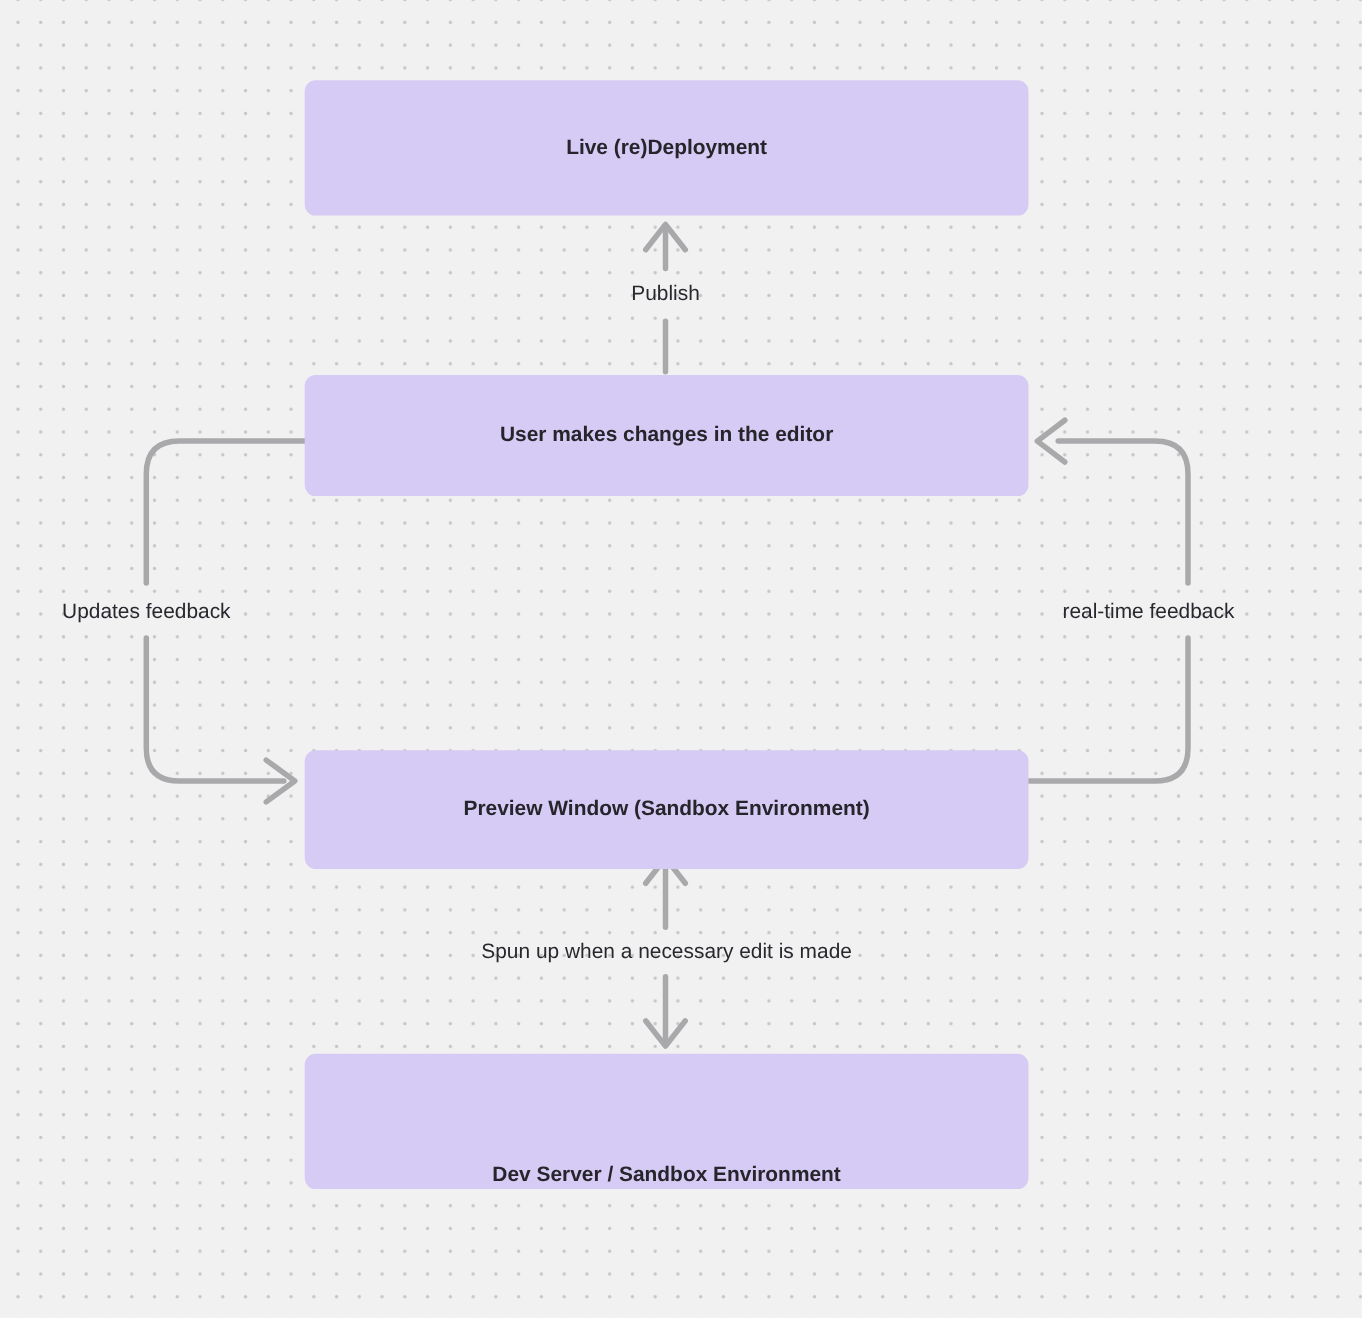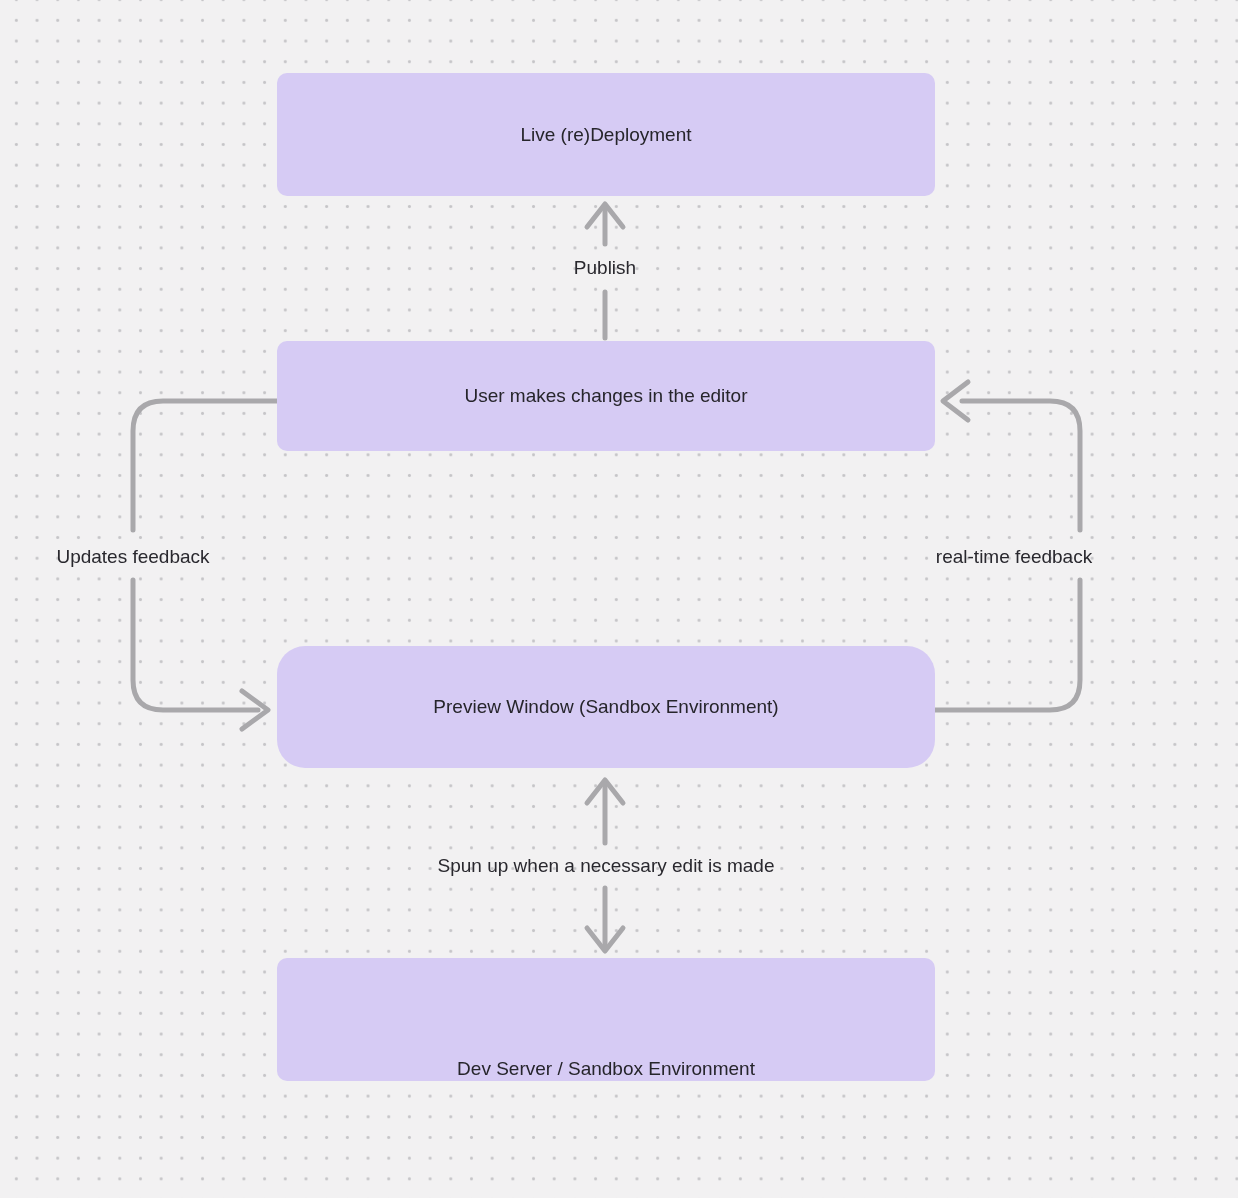--- a/index.html
+++ b/index.html
@@ -23,24 +23,25 @@
     width: 658px;
     background: #D6CBF4;
     border-radius: 10px;
     display: flex;
     align-items: center;
     justify-content: center;
     color: #26252B;
     font-size: 19px;
     line-height: 1.25;
     text-align: center;
+    font-weight: bold;
   }
   .node-1 { top: 73px;  height: 123px; }
   .node-2 { top: 341px; height: 110px; }
-  .node-3 { top: 646px; height: 122px; border-radius: 28px; }
+  .node-3 { top: 682px; height: 108px; }
   .node-4 { top: 958px; height: 123px; align-items: flex-end; }
   .connector-layer {
     position: absolute;
     top: 0; left: 0;
     width: 1238px;
     height: 1198px;
     pointer-events: none;
   }
   .connector-layer path {
     fill: none;
@@ -51,21 +52,21 @@
   }
   .edge-label {
     position: absolute;
     transform: translate(-50%, -50%);
     color: #29282E;
     font-size: 19px;
     white-space: nowrap;
   }
   .lbl-publish  { left: 605px;  top: 268px; }
   .lbl-updates  { left: 133px;  top: 557px; }
-  .lbl-realtime { left: 1014px; top: 557px; }
+  .lbl-realtime { left: 1044px; top: 557px; }
   .lbl-spunup   { left: 606px;  top: 866px; }
 </style>
 </head>
 <body>
 
 <div class="canvas">
 
   <svg class="connector-layer" viewBox="0 0 1238 1198" xmlns="http://www.w3.org/2000/svg">
 
     <g>

